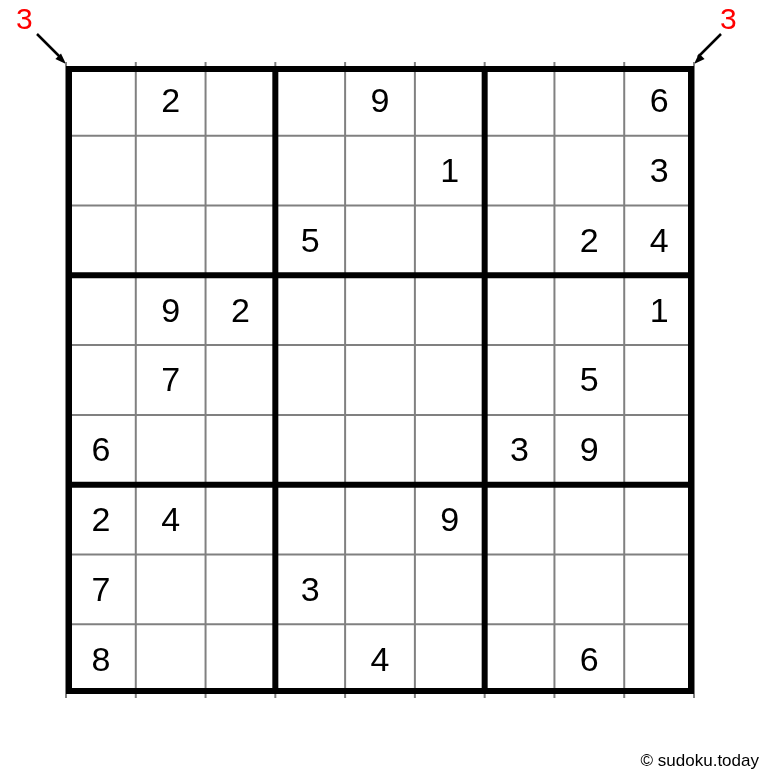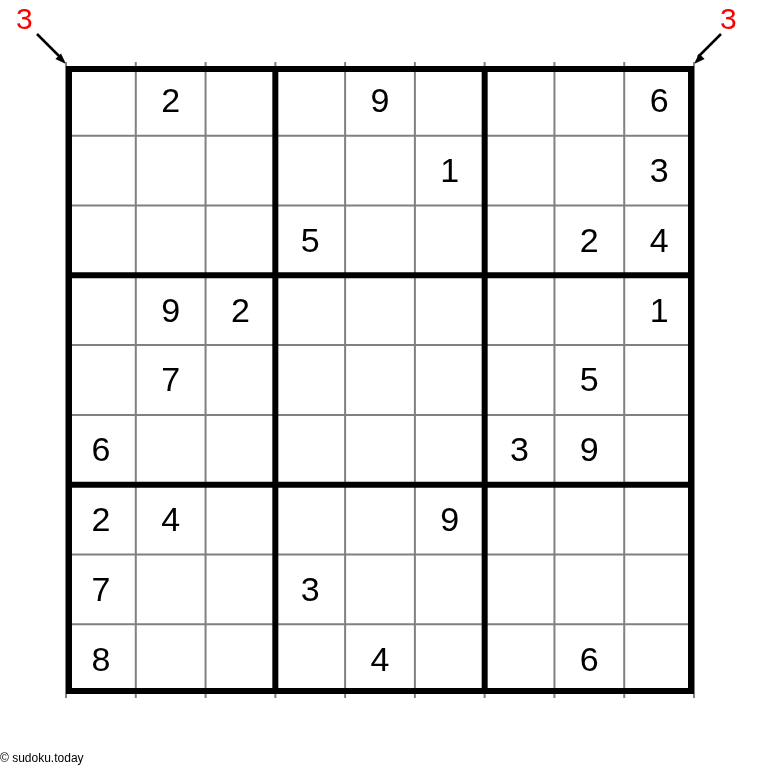--- a/index.html
+++ b/index.html
@@ -46,22 +46,22 @@
     font-size: 34px;
     color: #000000;
     user-select: none;
     cursor: pointer;
   }
   .footer {
     position: absolute;
     top: 751px;
     left: 0;
     width: 100%;
-    text-align: left;
-    font-size: 12px;
+    text-align: right;
+    font-size: 17px;
     color: #000000;
   }
 </style>
 </head>
 <body>
 
 <div class="page">
 
   <span class="clue tl">3</span>
 

